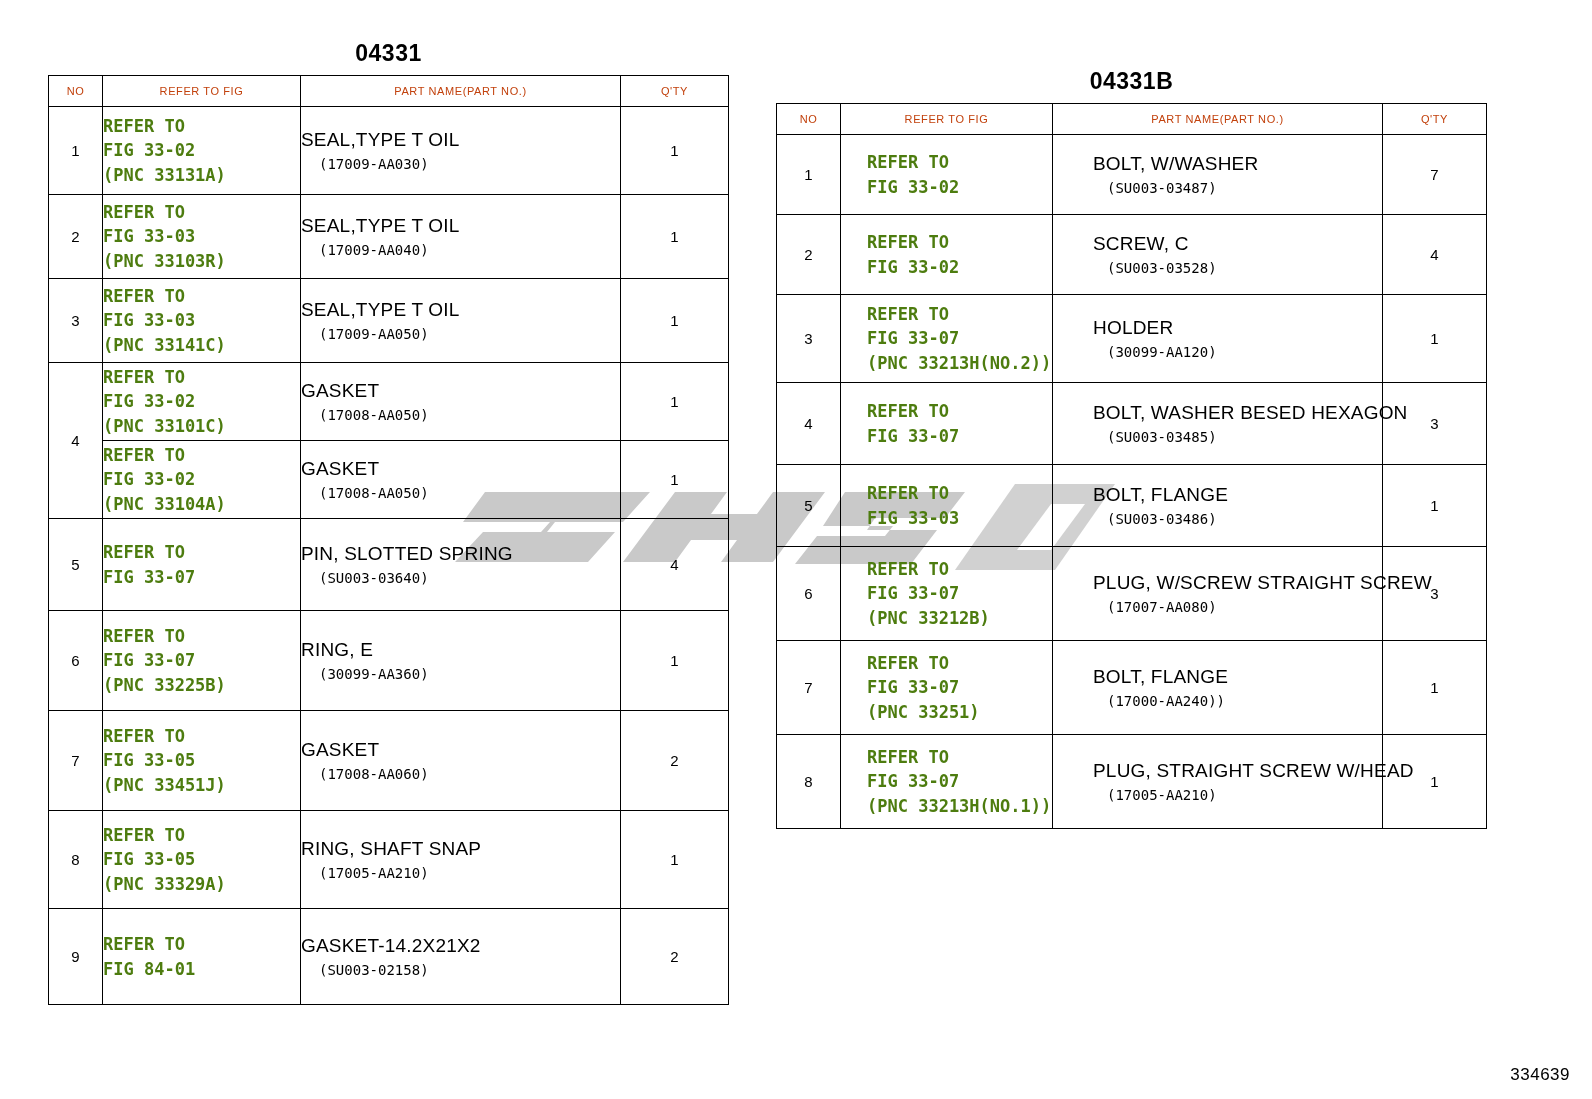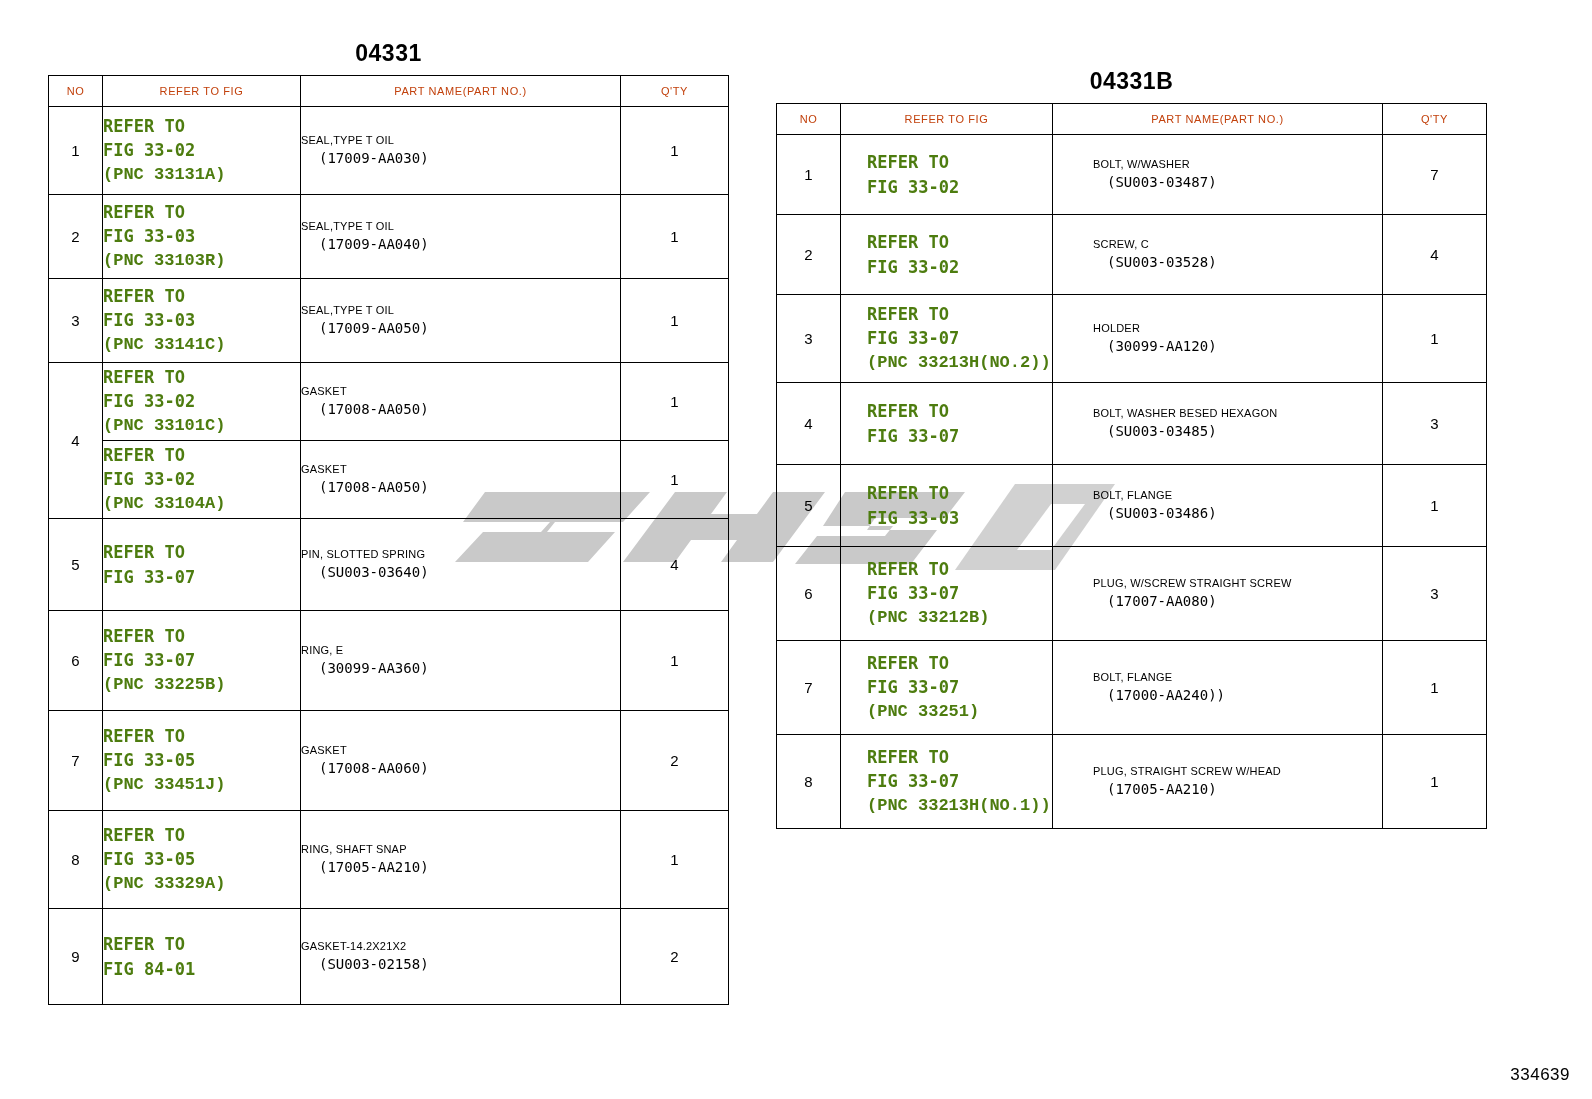--- a/index.html
+++ b/index.html
@@ -77,31 +77,31 @@
   td.refer-cell {
     padding: 6px 0 6px 22px;
     font-family: "DejaVu Sans Mono", monospace;
     font-size: 17px;
     font-weight: bold;
     line-height: 1.45;
     color: #4d7c0f;
     letter-spacing: 0px;
   }
   td.refer-cell .ln { display: block; white-space: nowrap; }
-  td.refer-cell .ln.pnc { font-weight: bold; font-family: Liberation Mono, monospace; }
+  td.refer-cell .ln.pnc { font-weight: bold; }
 
   td.part-cell {
     padding: 6px 0 6px 24px;
     line-height: 1.5;
     color: #000;
   }
   td.part-cell .pname {
     display: block;
     font-family: "Liberation Sans", sans-serif;
-    font-size: 11px;
+    font-size: 19px;
     letter-spacing: 0.2px;
     white-space: nowrap;
   }
   td.part-cell .pnum {
     display: block;
     font-family: "DejaVu Sans Mono", monospace;
     font-size: 14px;
     padding-left: 18px;
     white-space: nowrap;
   }

